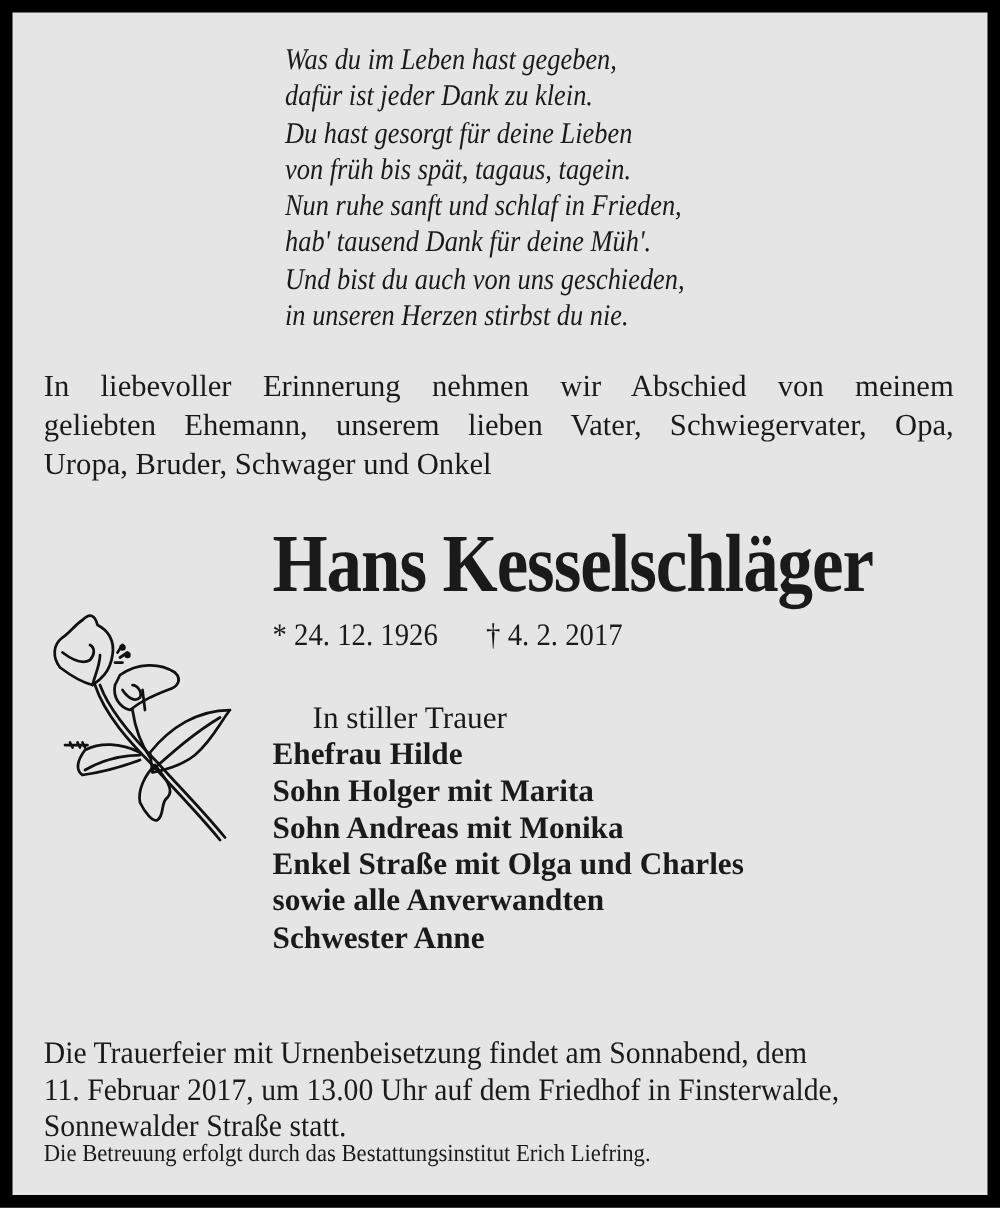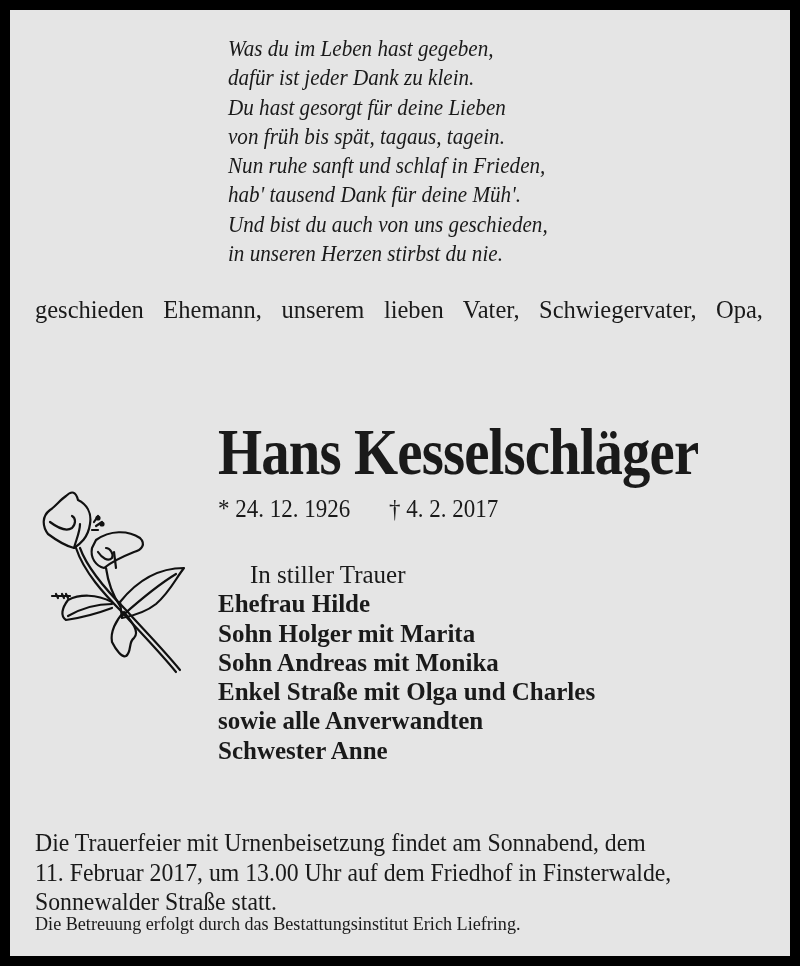--- a/index.html
+++ b/index.html
@@ -64,21 +64,23 @@
     <li>dafür ist jeder Dank zu klein.</li>
     <li>Du hast gesorgt für deine Lieben</li>
     <li>von früh bis spät, tagaus, tagein.</li>
     <li>Nun ruhe sanft und schlaf in Frieden,</li>
     <li>hab' tausend Dank für deine Müh'.</li>
     <li>Und bist du auch von uns geschieden,</li>
     <li>in unseren Herzen stirbst du nie.</li>
   </ul>
 
   <div class="intro">
-    <span class="line">geschieden Ehemann, unserem lieben Vater, Schwiegervater, Opa,</span>
+    <span class="line">In liebevoller Erinnerung nehmen wir Abschied von meinem</span>
+    <span class="line">geliebten Ehemann, unserem lieben Vater, Schwiegervater, Opa,</span>
+    <span class="line last">Uropa, Bruder, Schwager und Onkel</span>
   </div>
 
   <div class="name">Hans Kesselschläger</div>
 
   <div class="dates">
     <span>* 24. 12. 1926</span><span class="death">† 4. 2. 2017</span>
   </div>
 
   <svg class="flower" viewBox="0 0 150 196" fill="none" stroke="#111" stroke-width="2.2" stroke-linejoin="round" stroke-linecap="round">
 

